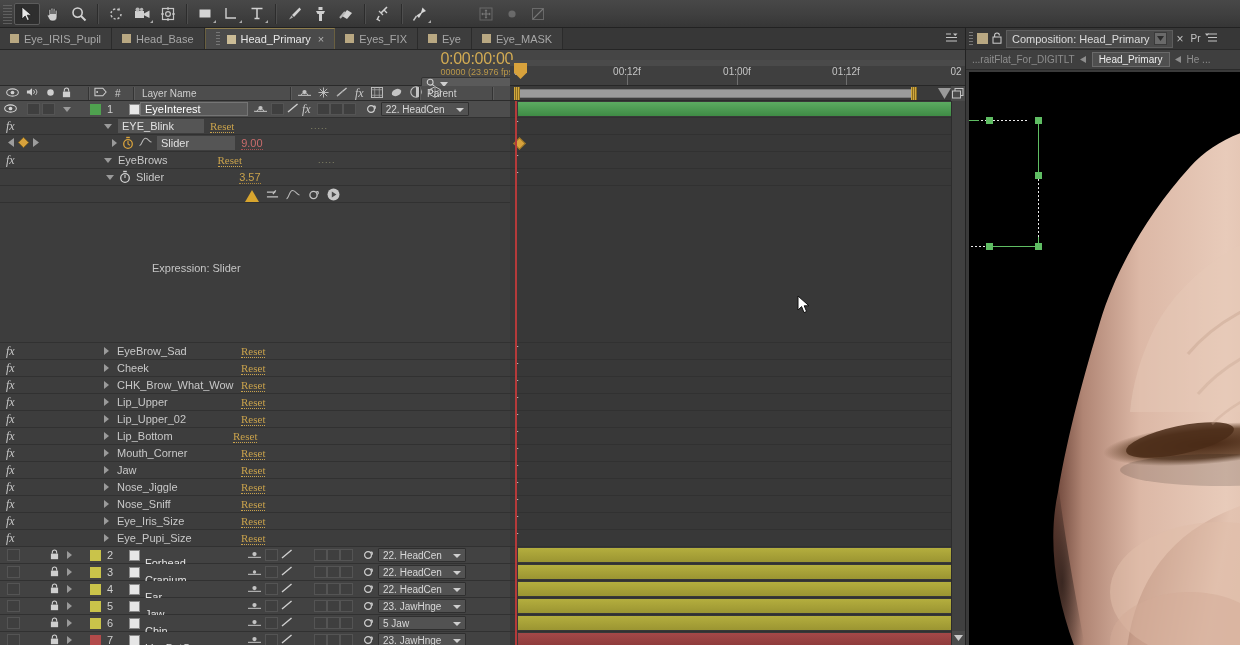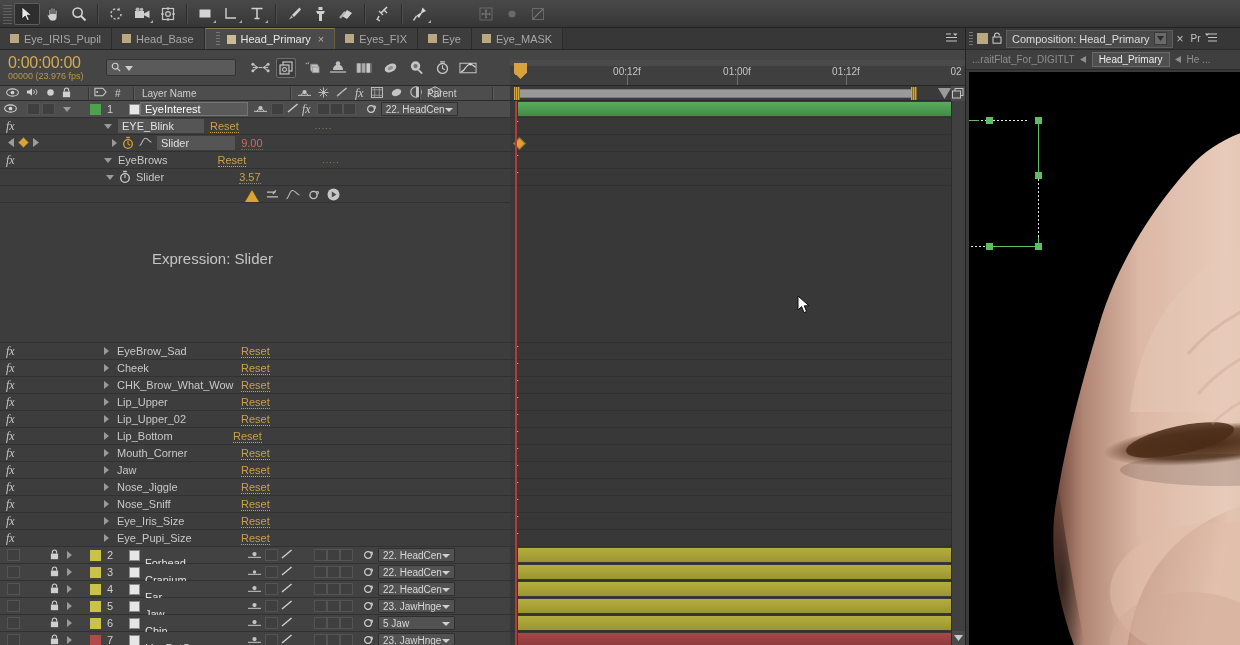--- a/index.html
+++ b/index.html
@@ -71,21 +71,21 @@
   .tab.active .sq { background: #cbbc96; }
   .tab .close { font-size: 11px; color: #b0b0b0; margin-left: 2px; }
   .tab .tgrip { width:4px;height:14px;margin-right:2px;
     background-image: repeating-linear-gradient(to bottom,#777 0 1px,transparent 1px 3px); }
   .tabbar-menu { margin-left:auto; display:flex; align-items:center; padding-right:6px; gap:3px; }
 
   
   .tlhead {
     position: absolute; left: 0; top: 50px; width: 965px; height: 36px;
     background: #454545; border-bottom: 1px solid #2a2a2a;
-    display: flex; align-items: center;
+    display: flex; align-items: center; flex-direction: column;
   }
   .tc-block { padding-left: 8px; width: 100px; }
   .tc-main { color: #d2ab53; font-size: 16px; letter-spacing: -0.3px; line-height: 17px;
              font-family: "Liberation Sans", sans-serif; }
   .tc-sub  { color: #b9974a; font-size: 9px; line-height: 10px; }
   .tl-search {
     width: 130px; height: 17px; background: #5a5a5a; border: 1px solid #333;
     border-radius: 2px; margin-left: 6px; display: flex; align-items: center;
     padding-left: 4px; gap: 4px;
   }
@@ -117,26 +117,26 @@
   .colorchip { width: 11px; height: 11px; }
   .idxnum { width: 16px; text-align: right; color: #cfcfcf; padding-right: 4px; }
   .lsq { width: 11px; height: 11px; background: #e6e6e6; border: 1px solid #8a8a8a; }
   .lname-text { color: #e3e3e3; margin-top: 16px; }
   .lname-box { background: #5a5a5a; border: 1px solid #757575; padding: 0 4px; height: 14px;
                display:flex;align-items:center; color:#fff; }
   .fxlabel { font-style: italic; font-family: "Liberation Serif", serif; color: #c8c8c8; font-size: 12px; padding-left: 6px; }
   .tri { width: 0; height: 0; border-left: 5px solid #9a9a9a; border-top: 4px solid transparent; border-bottom: 4px solid transparent; }
   .tri.down { border-left: 4px solid transparent; border-right: 4px solid transparent;
               border-top: 5px solid #9a9a9a; border-bottom: 0; }
-  .reset { color: #c9a24c; text-decoration: none; border-bottom: 1px dotted #c9a24c; }
+  .reset { color: #c9a24c; text-decoration: none; border-bottom: 1px dotted #c9a24c; font-family: Liberation Serif, serif; }
   .valnum { color: #c9a24c; border-bottom: 1px dotted #a8853e; }
   .valnum.expr { color: #c96c6c; border-bottom: 1px dotted #a85050; }
   .dots { color: #8b8b6b; letter-spacing: 1px; font-size: 9px; }
   .parent-dd {
-    width: 77px; height: 14px; background: #525252; border: 1px solid #2f2f2f;
+    width: 88px; height: 14px; background: #525252; border: 1px solid #2f2f2f;
     display: flex; align-items: center; padding-left: 4px; color: #d8d8d8; font-size: 10px;
     position: relative; border-radius: 1px;
   }
   .parent-dd .pc { position:absolute; right: 4px; top: 5px;
      width:0;height:0;border-left:4px solid transparent;border-right:4px solid transparent;border-top:4px solid #cfcfcf;}
   .pickwhip { width: 12px; height: 12px; display:flex;align-items:center;justify-content:center;color:#bdbdbd; }
 
   
   .exprbox {
     position: absolute; left: 514px; top: 182px; width: 428px; height: 168px;
@@ -146,21 +146,21 @@
   .exprbox .ebar { height: 4px; background: #9d9d9d; border-bottom:1px solid #8a8a8a;}
   .exprtext {
     position:absolute; left:4px; top:5px; right:18px; bottom:2px;
     color: #111; font-size: 11px; line-height: 15px; white-space: pre;
     font-family: "Liberation Sans", sans-serif; overflow: hidden;
   }
   .exprscroll { position:absolute; right:0; top:0; bottom:0; width: 15px; background: #c3c3c3;
     border-left:1px solid #8f8f8f; }
   .exprscroll .sbtn { height:15px; background:#bdbdbd; border:1px solid #8d8d8d; display:flex;align-items:center;justify-content:center;}
   .exprscroll .sbtn.bot { position:absolute; bottom:0; left:0; right:0; }
-  .expr-label { position: absolute; left: 152px; top: 250px; color: #c5c5c5; font-size: 15px; }
+  .expr-label { position: absolute; left: 152px; top: 262px; color: #c5c5c5; font-size: 11px; }
   .expr-icons { position: absolute; left: 245px; top: 188px; display: flex; gap: 7px; align-items: center; }
 
   
   .tlruler {
     position: absolute; left: 510px; top: 60px; width: 455px; height: 26px;
     background: #3f3f3f; border-bottom: 1px solid #272727;
   }
   .tlruler .tick { position: absolute; top: 14px; width: 1px; height: 11px; background: #6e6e6e; }
   .tlruler .tlabel { position: absolute; top: 6px; font-size: 10px; color: #c5c5c5; transform: translateX(-50%); }
   .tlruler .topstrip { position:absolute; left:0; right:0; top:0; height:6px; background:#4a4a4a; }

